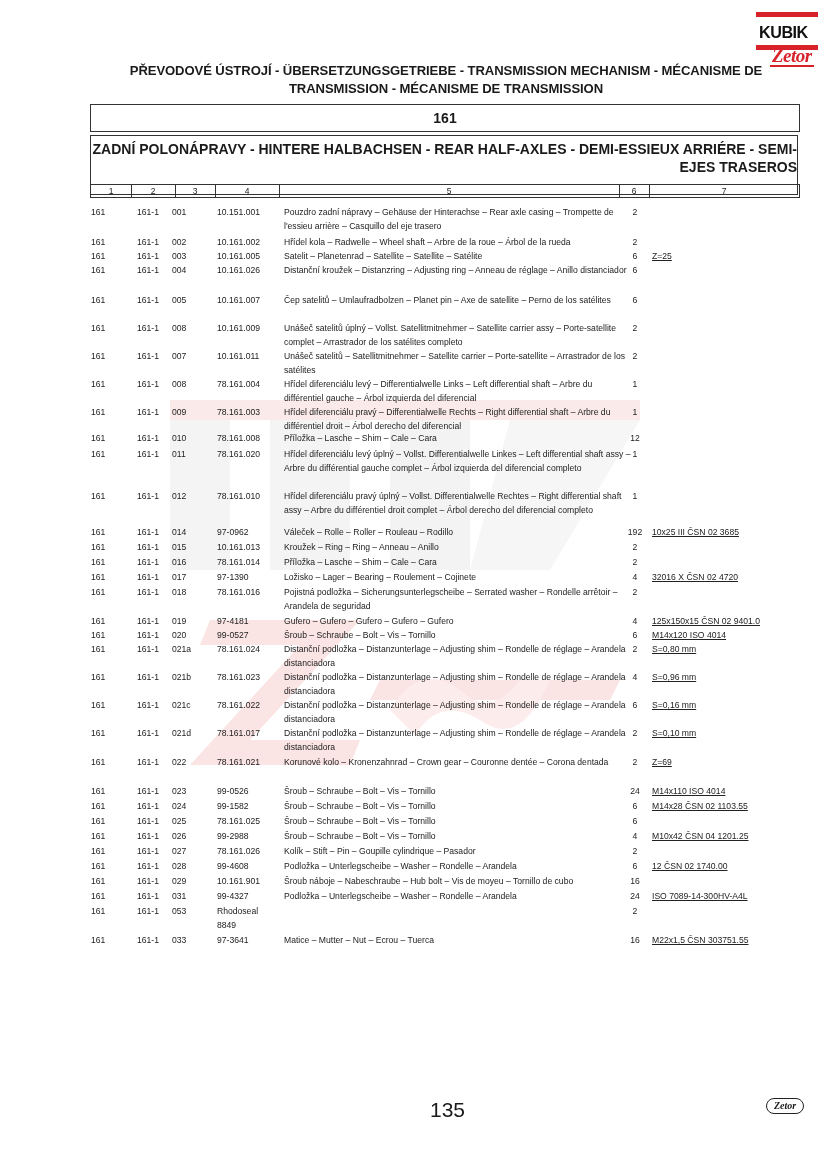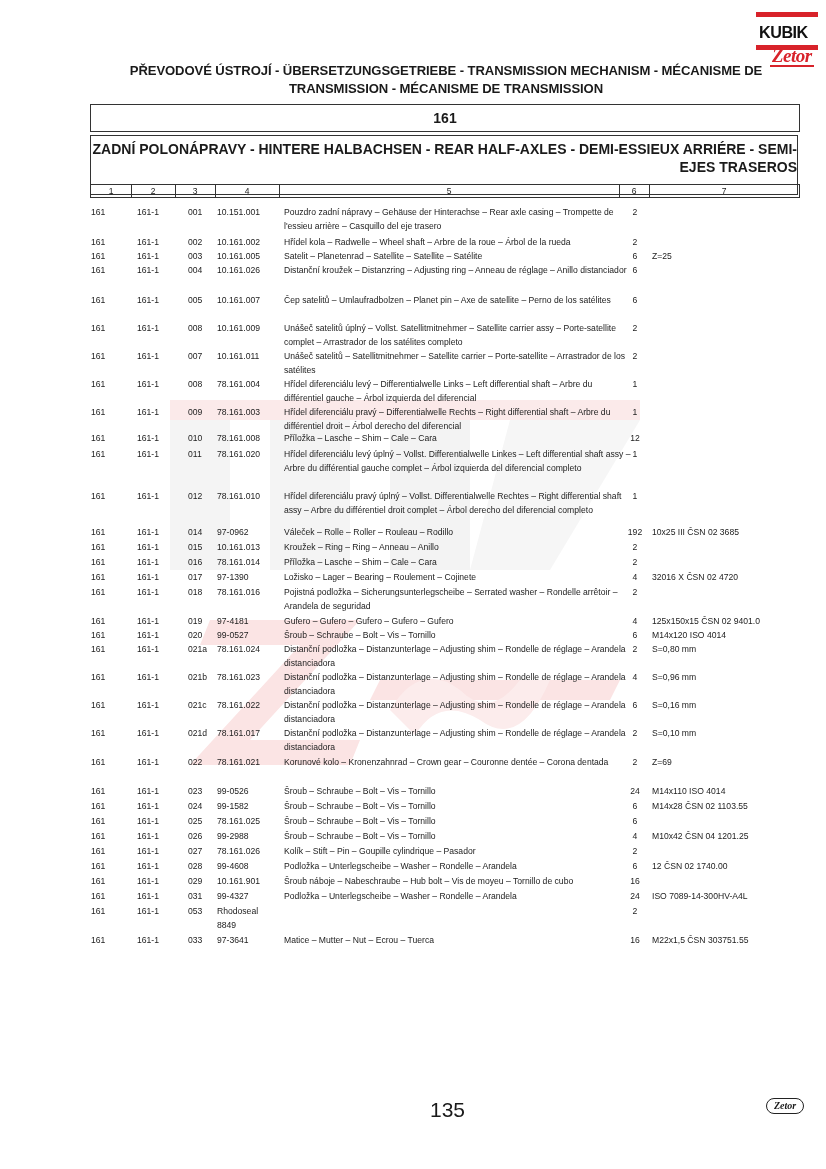--- a/index.html
+++ b/index.html
@@ -20,25 +20,25 @@
   .box-code { top: 104px; height: 26px; text-align: center; font-size: 14px; line-height: 26px; font-weight: 600; }
   .box-sub { top: 135px; height: 60px; text-align: right; font-weight: 700; font-size: 14px; line-height: 18px; padding-top: 4px; box-sizing: border-box; }
 
   .colhdr { position: absolute; left: 90px; top: 184px; width: 708px; height: 12px; border: 1px solid #333; font-size: 8.5px; line-height: 12px; }
   .colhdr span { position: absolute; top: 0; height: 12px; text-align: center; border-right: 1px solid #333; }
 
   .rows { position: absolute; left: 0; top: 0; }
   .row { position: absolute; font-size: 8.6px; line-height: 13.5px; color: #222; }
   .c1 { position: absolute; left: 91px; width: 30px; }
   .c2 { position: absolute; left: 137px; width: 40px; }
-  .c3 { position: absolute; left: 188px; width: 32px; }
+  .c3 { position: absolute; left: 172px; width: 32px; }
   .c4 { position: absolute; left: 217px; width: 58px; }
   .c5 { position: absolute; left: 284px; width: 350px; }
   .c6 { position: absolute; left: 622px; width: 26px; text-align: center; }
-  .c7 { position: absolute; left: 652px; width: 150px; }
+  .c7 { position: absolute; left: 652px; width: 150px; text-decoration: underline; }
 
   .watermark { position: absolute; pointer-events: none; }
   .wm-k { left: 170px; top: 400px; width: 470px; height: 170px; }
   .wm-z { left: 190px; top: 600px; width: 440px; height: 170px; }
 
   .page-num { position: absolute; left: 430px; top: 1098px; font-size: 21px; }
   .footer-logo { position: absolute; left: 766px; top: 1098px; width: 36px; height: 14px; border: 1.2px solid #222; border-radius: 8px;
                  font-family: "Liberation Serif", serif; font-style: italic; font-weight: 700; font-size: 10px; line-height: 14px; text-align: center; }
 </style>
 </head>

